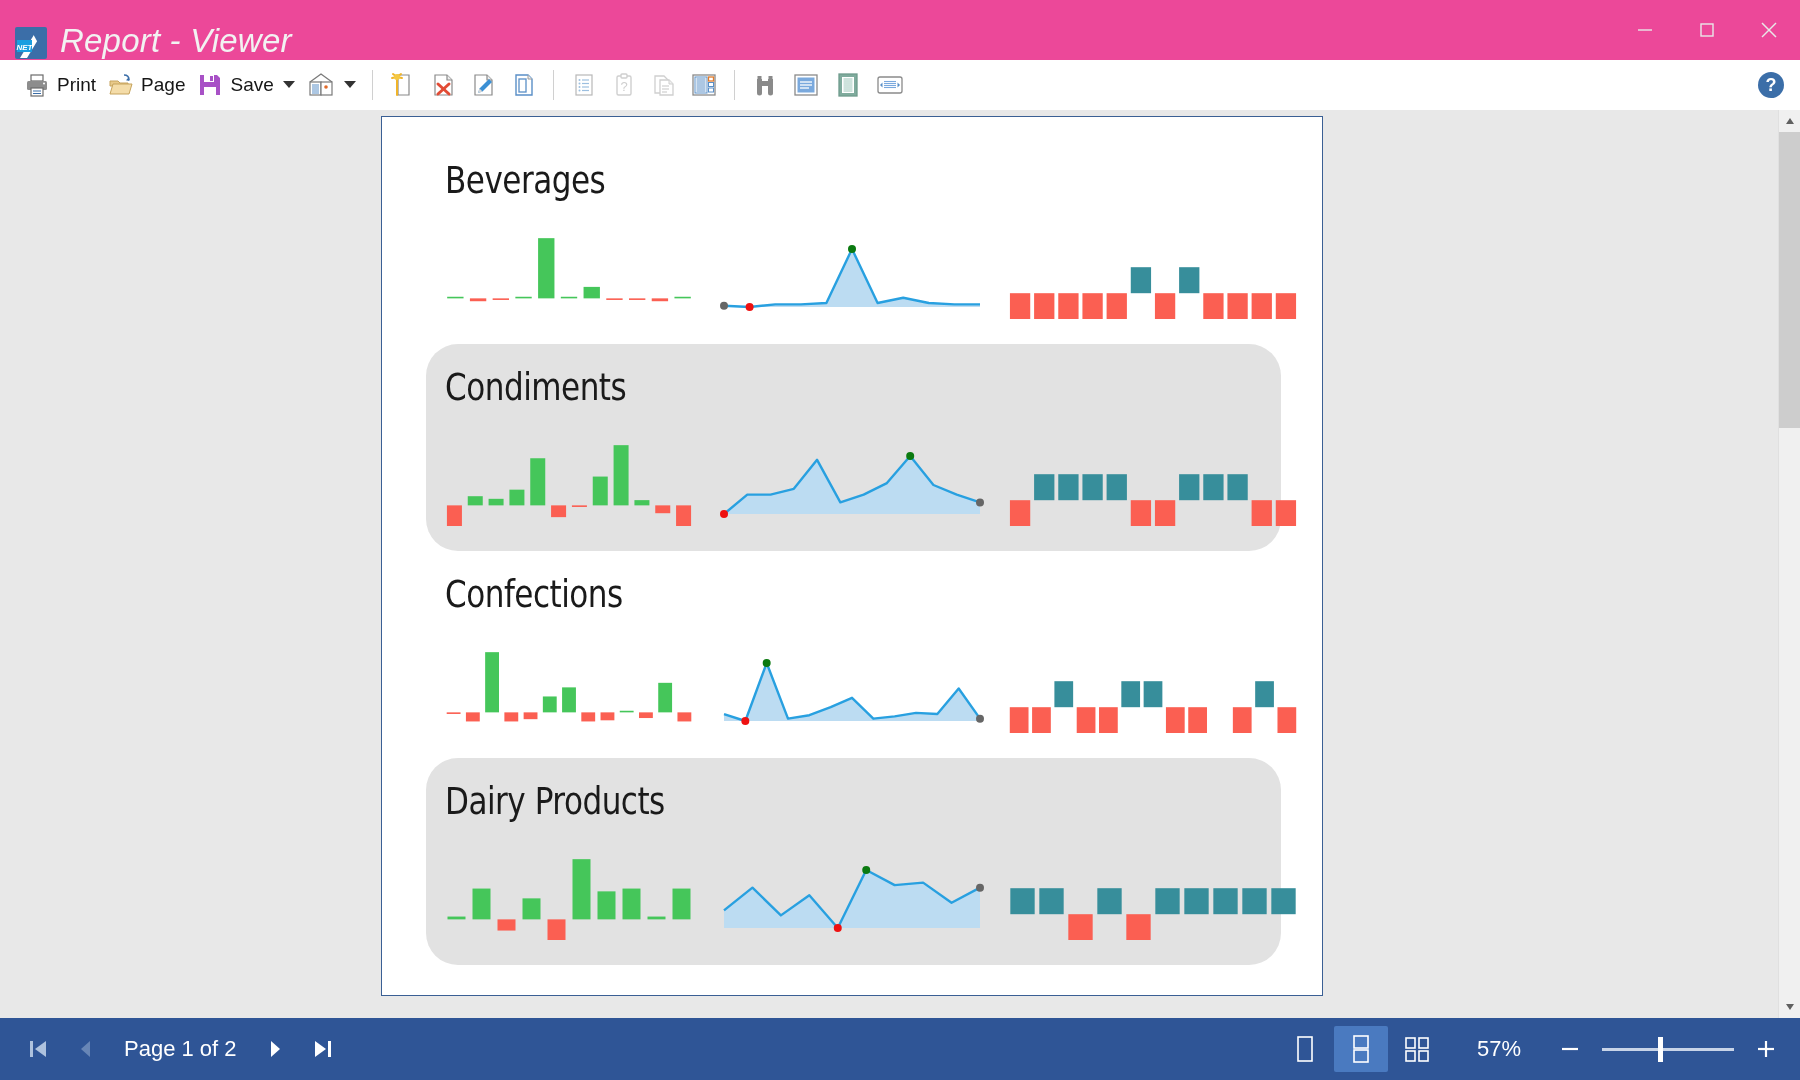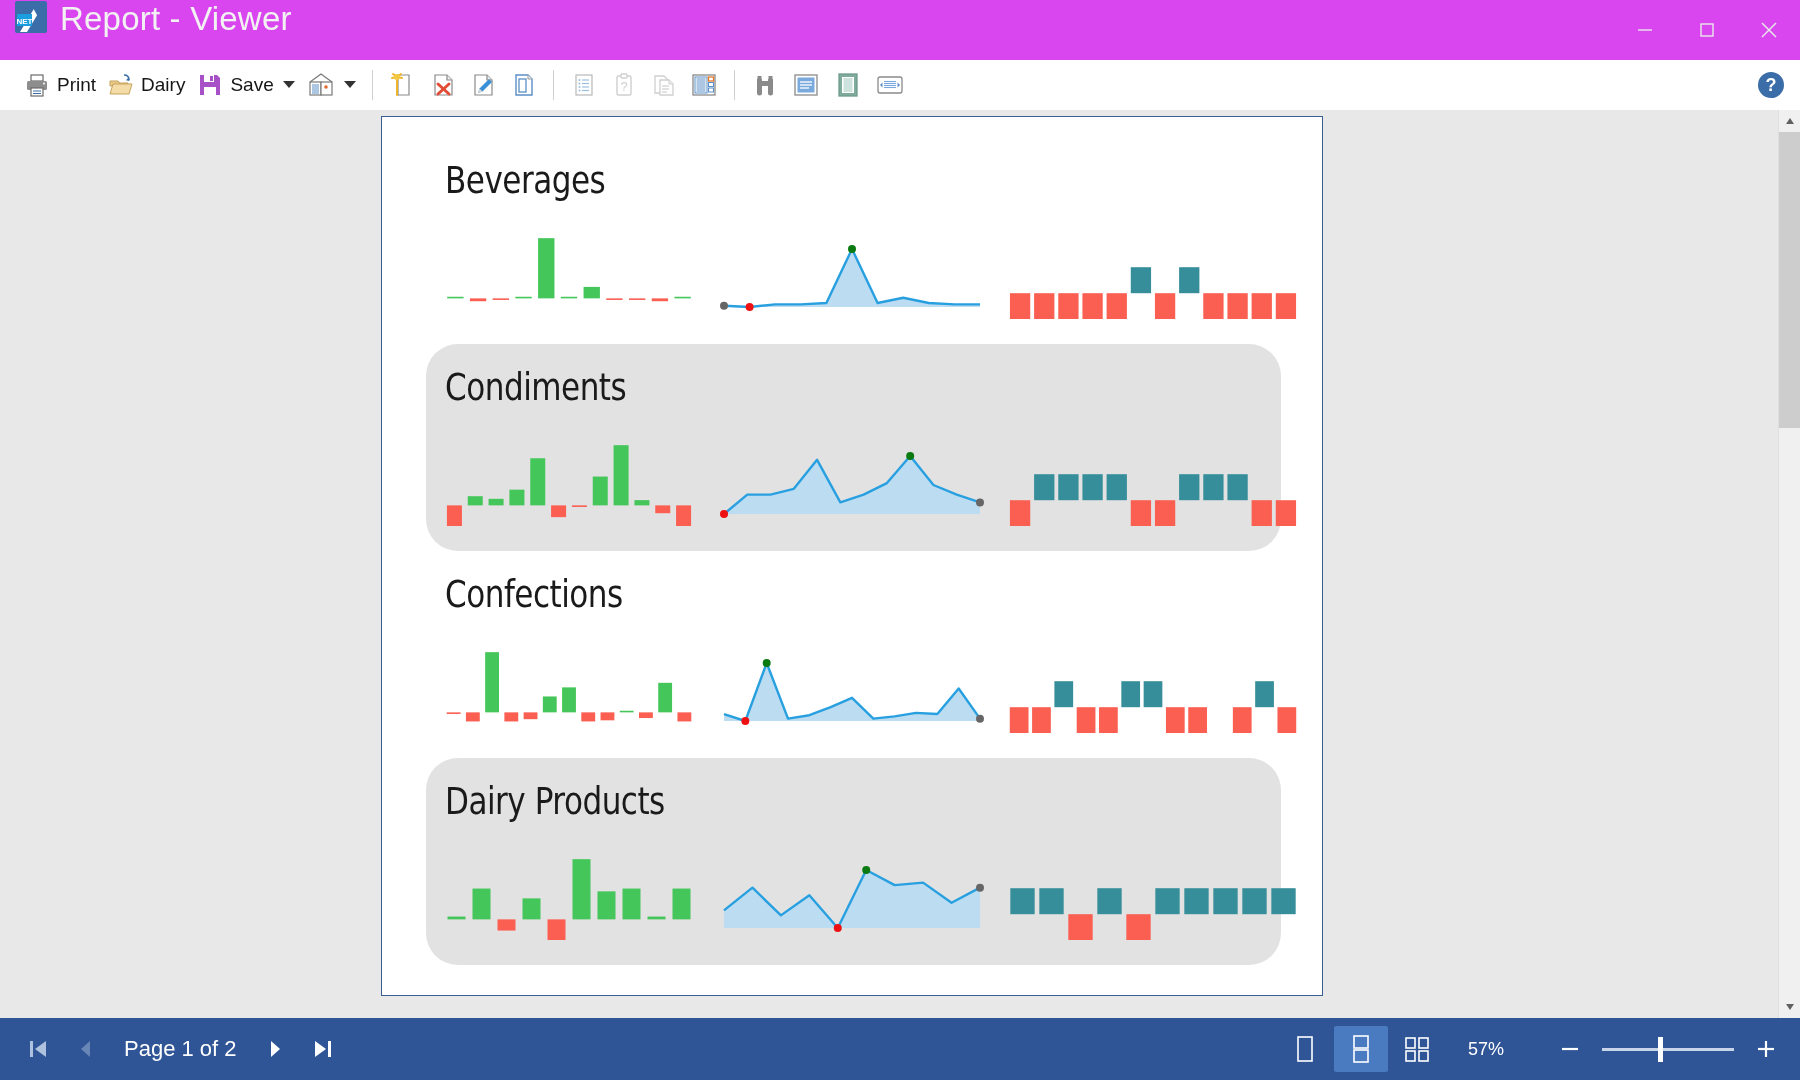--- a/index.html
+++ b/index.html
@@ -11,24 +11,25 @@
   }
   .app {
     width: 1800px; height: 1080px;
     display: flex; flex-direction: column;
     background: #ffffff;
   }
 
   
   .titlebar {
     height: 60px;
-    background: #d946ef;
-    display: flex; align-items: flex-start;
+    background: #ec4899;
+    display: flex; align-items: flex-end;
     flex: 0 0 60px;
     position: relative;
+    font-style: italic;
   }
   .app-icon {
     width: 34px; height: 34px;
     margin-left: 14px; margin-right: 12px;
     position: relative;
     flex: 0 0 34px;
   }
   .title-text {
     color: #f2f2f2;
     font-size: 33px;
@@ -177,22 +178,22 @@
     display: flex; align-items: center;
     gap: 2px;
   }
   .view-btn {
     width: 54px; height: 46px;
     display: flex; align-items: center; justify-content: center;
     border-radius: 2px;
   }
   .view-btn.active { background: #4a7ac0; }
   .zoom-label {
-    font-size: 18px; color: #fff;
-    min-width: 62px; text-align: left;
+    font-size: 22px; color: #fff;
+    min-width: 62px; text-align: center;
     margin-left: 22px; margin-right: 18px;
   }
   .zoom-btn {
     width: 40px; height: 40px;
     display: flex; align-items: center; justify-content: center;
   }
   .zoom-track {
     width: 132px; height: 3px;
     background: #c8d4e8;
     position: relative;
@@ -260,21 +261,21 @@
 
     <div class="tb-item">
       <span>
         <svg width="26" height="26" viewBox="0 0 26 26">
           <path d="M16 3 q5 0 5 5" fill="none" stroke="#3b6ea8" stroke-width="1.6"></path>
           <path d="M20.5 5.5 L21.5 9 L18 8.2 Z" fill="#3b6ea8"></path>
           <path d="M2 9 h8 l2 2 h8 v3 H2 Z" fill="#e8c98a" stroke="#c6a35c" stroke-width="1"></path>
           <path d="M2 22 L5 12 h19 l-3 10 Z" fill="#f4dca8" stroke="#c6a35c" stroke-width="1"></path>
         </svg>
       </span>
-      <span class="tb-label">Dairy</span>
+      <span class="tb-label">Page</span>
     </div>
 
     <div class="tb-item">
       <span>
         <svg width="26" height="26" viewBox="0 0 26 26">
           <path d="M3 3 h17 l3 3 v17 H3 Z" fill="#a851c6"></path>
           <rect x="7" y="3" width="10" height="7" fill="#ffffff"></rect>
           <rect x="13" y="4" width="3" height="5" fill="#a851c6"></rect>
           <rect x="7" y="15" width="12" height="8" fill="#ffffff"></rect>
         </svg>

